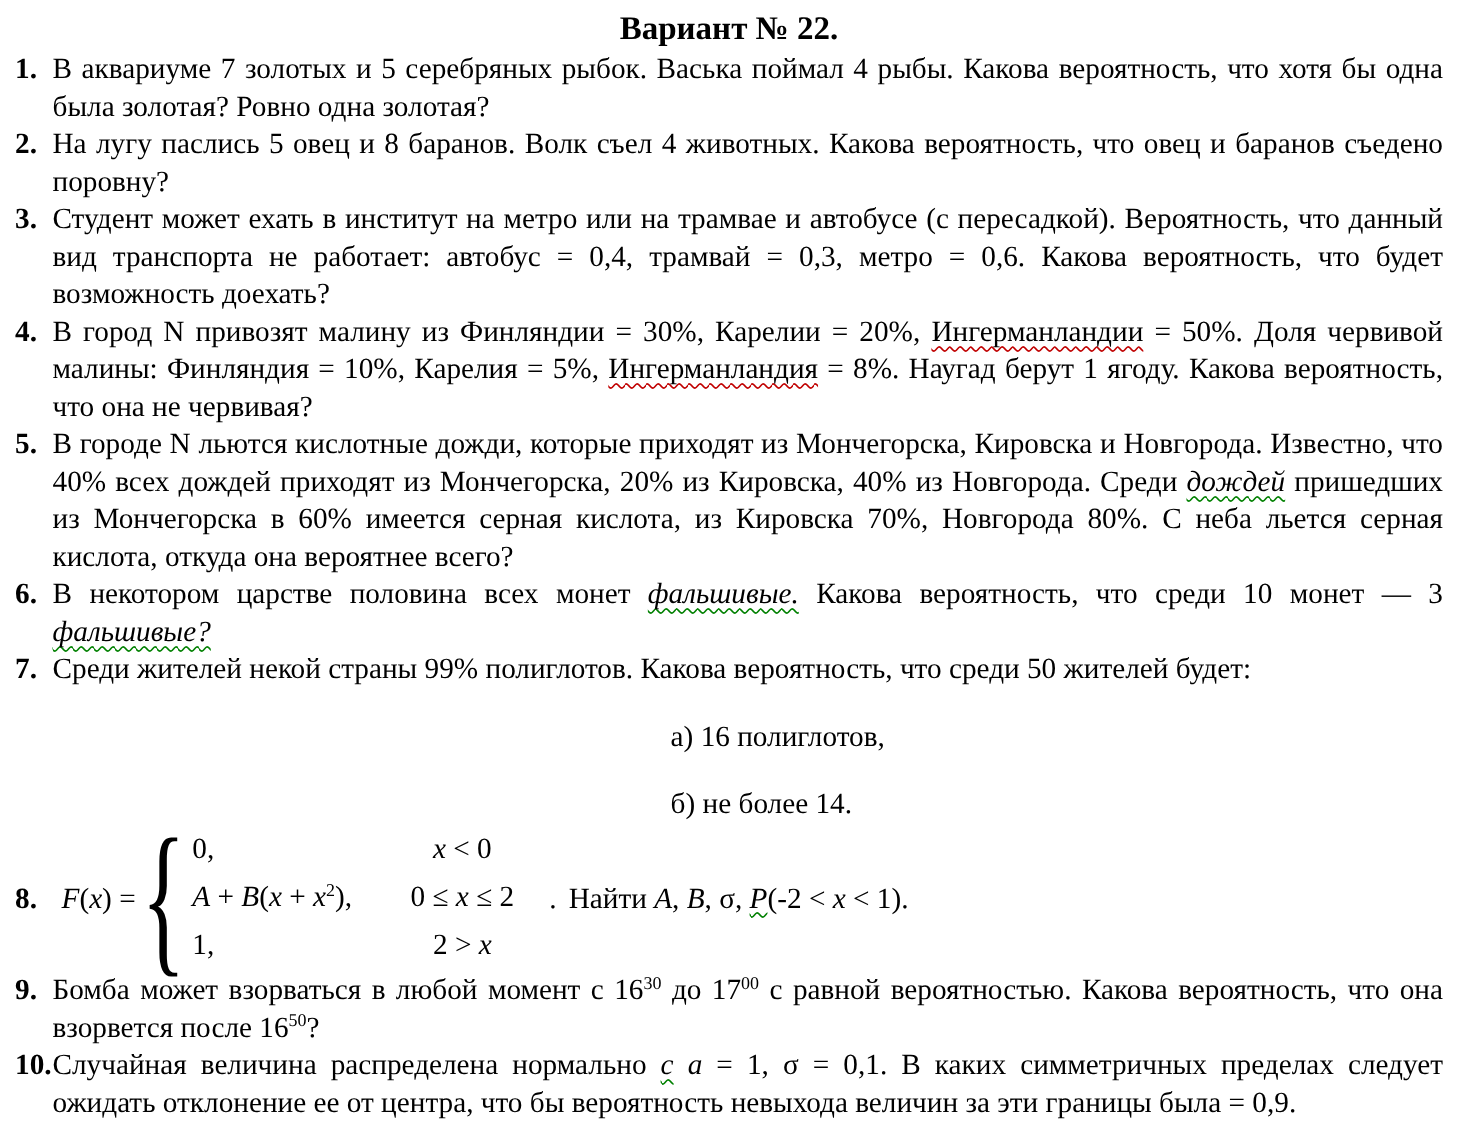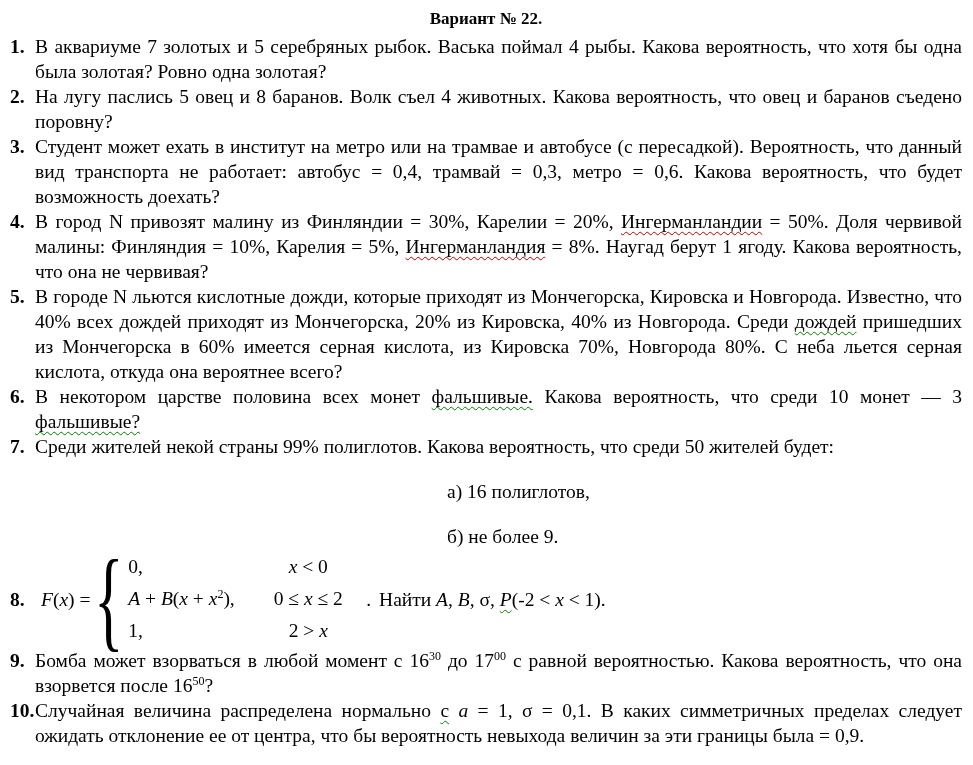--- a/index.html
+++ b/index.html
@@ -3,37 +3,37 @@
 <meta charset="utf-8">
 <style>
   html, body { margin: 0; padding: 0; background: #ffffff; }
   body {
     width: 973px; height: 765px; overflow: hidden;
     font-family: "Liberation Serif", "DejaVu Serif", serif;
     font-size: 19.5px; line-height: 25px; color: #000000;
   }
   .page { padding: 5px 11px 0 10px; }
   .title {
-    text-align: center; font-weight: bold; font-size: 17px;
+    text-align: center; font-weight: bold; font-size: 22px;
     line-height: 27px; margin-bottom: 2px;
   }
   .prob { display: flex; align-items: flex-start; }
   .num  { flex: 0 0 25px; font-weight: bold; white-space: nowrap; }
   .body { flex: 1; text-align: justify; }
   .i    { font-style: italic; }
   .sup  { font-size: 12px; position: relative; top: -7px; line-height: 0; }
   .sq-red {
     text-decoration-line: underline; text-decoration-style: wavy;
     text-decoration-color: #c00000; text-decoration-thickness: 1px;
     text-underline-offset: 3px; text-decoration-skip-ink: none;
   }
   .sq-green {
     text-decoration-line: underline; text-decoration-style: wavy;
     text-decoration-color: #008000; text-decoration-thickness: 1px;
-    text-underline-offset: 3px; text-decoration-skip-ink: none;
+    text-underline-offset: 3px; text-decoration-skip-ink: none; font-style: italic;
   }
   
   .sub-wrap { width: fit-content; margin: 0 auto; text-align: left; position: relative; left: 20px; }
   .sub-line { text-align: left; margin-top: 20px; }
   
   .formula-prob { align-items: center; margin: 4px 0 3px 0; }
   .fbody { display: flex; align-items: center; text-align: left; }
   .fx { margin: 0 2px 0 6px; white-space: nowrap; }
   .brace {
     display: inline-block; font-size: 112px; line-height: 92px; font-weight: 400;
@@ -82,21 +82,21 @@
     <div class="num">6.</div>
     <div class="body"><span>В некотором царстве половина всех монет </span><span class="sq-green">фальшивые.</span><span> Какова вероятность, что среди 10 монет — 3 </span><span class="sq-green">фальшивые?</span></div>
   </div>
 
   <div class="prob">
     <div class="num">7.</div>
     <div class="body">
       <div><span>Среди жителей некой страны 99% полиглотов. Какова вероятность, что среди 50 жителей будет:</span></div>
       <div class="sub-wrap">
         <div class="sub-line">а) 16 полиглотов,</div>
-        <div class="sub-line">б) не более 9.</div>
+        <div class="sub-line">б) не более 14.</div>
       </div>
     </div>
   </div>
 
   <div class="prob formula-prob">
     <div class="num">8.</div>
     <div class="fbody">
       <span class="fx"><span class="i">F</span><span>(</span><span class="i">x</span><span>) = </span></span>
       <span class="brace">{</span>
       <div class="cases">

